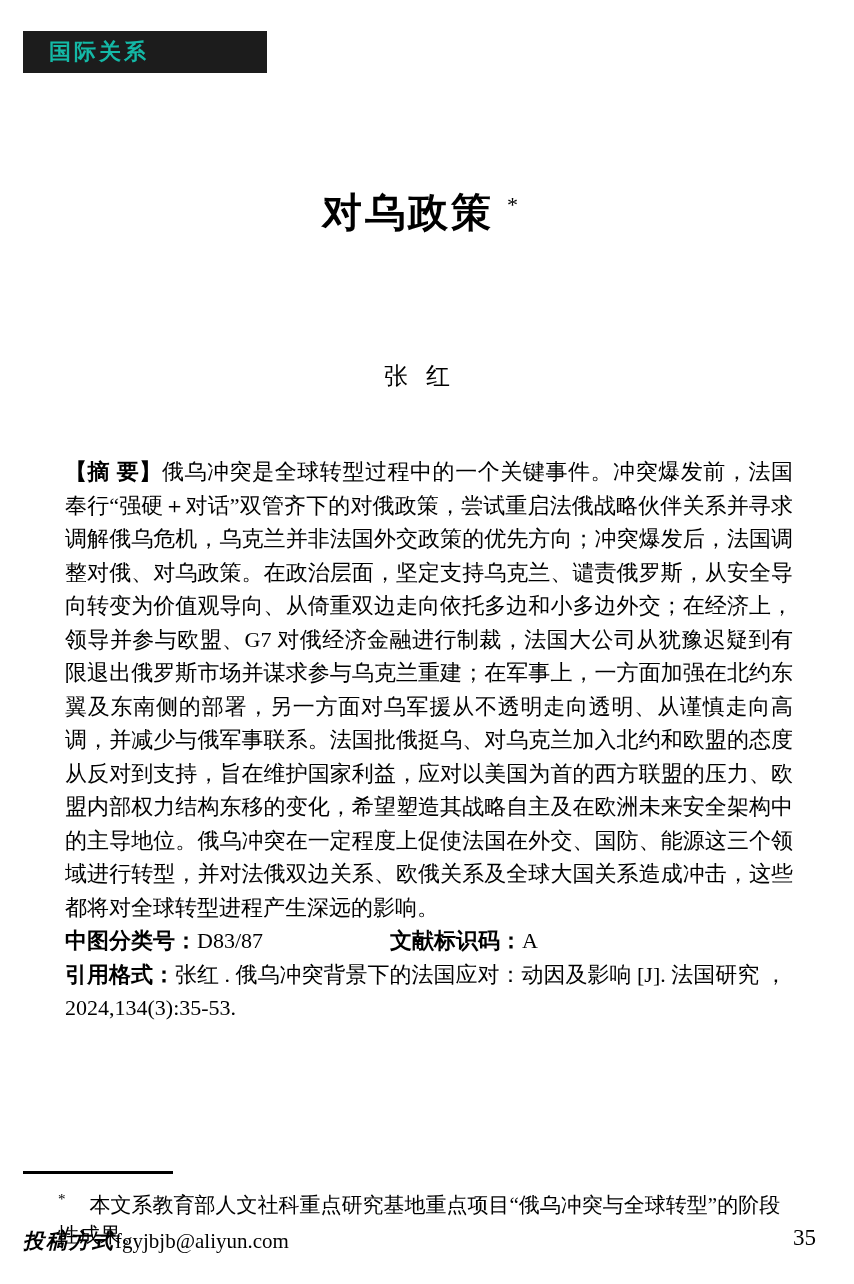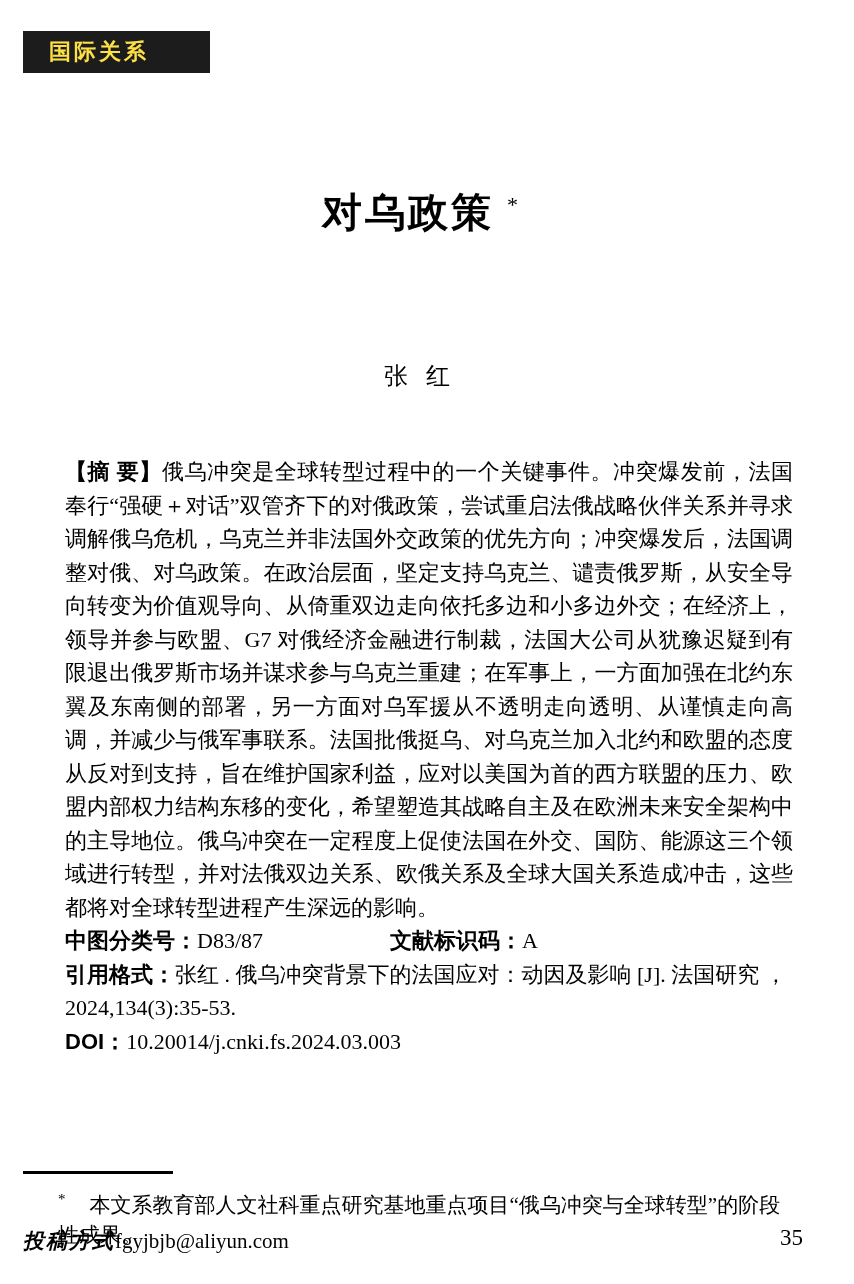--- a/index.html
+++ b/index.html
@@ -14,24 +14,24 @@
     font-family: "Liberation Serif", "DejaVu Serif", serif;
     color: #000000;
     overflow: hidden;
   }
 
   
   .tag-box {
     position: absolute;
     left: 23px;
     top: 31px;
-    width: 187px;
+    width: 244px;
     height: 42px;
     background: #1c1c1c;
-    color: #fde047;
+    color: #14b8a6;
     font-family: "Liberation Sans", "DejaVu Sans", sans-serif;
     font-weight: 700;
     font-size: 22px;
     line-height: 42px;
     padding-left: 26px;
     letter-spacing: 3px;
     box-sizing: border-box;
   }
 
   
@@ -120,21 +120,21 @@
   .submission-label {
     font-style: italic;
     font-weight: 700;
     letter-spacing: 2px;
   }
   .submission-email {
     font-style: normal;
   }
   .page-number {
     position: absolute;
-    right: 51px;
+    right: 38px;
     top: 1225px;
     font-size: 23px;
   }
 </style>
 </head>
 <body>
 
 <div class="tag-box">
   <span>国际关系</span>
 </div>
@@ -147,21 +147,20 @@
 
 <div class="content">
   <p><span class="lbl">【摘 要】</span><span>俄乌冲突是全球转型过程中的一个关键事件。冲突爆发前，法国奉行“强硬＋对话”双管齐下的对俄政策，尝试重启法俄战略伙伴关系并寻求调解俄乌危机，乌克兰并非法国外交政策的优先方向；冲突爆发后，法国调整对俄、对乌政策。在政治层面，坚定支持乌克兰、谴责俄罗斯，从安全导向转变为价值观导向、从倚重双边走向依托多边和小多边外交；在经济上，领导并参与欧盟、G7 对俄经济金融进行制裁，法国大公司从犹豫迟疑到有限退出俄罗斯市场并谋求参与乌克兰重建；在军事上，一方面加强在北约东翼及东南侧的部署，另一方面对乌军援从不透明走向透明、从谨慎走向高调，并减少与俄军事联系。法国批俄挺乌、对乌克兰加入北约和欧盟的态度从反对到支持，旨在维护国家利益，应对以美国为首的西方联盟的压力、欧盟内部权力结构东移的变化，希望塑造其战略自主及在欧洲未来安全架构中的主导地位。俄乌冲突在一定程度上促使法国在外交、国防、能源这三个领域进行转型，并对法俄双边关系、欧俄关系及全球大国关系造成冲击，这些都将对全球转型进程产生深远的影响。</span></p>
 
 
   <p class="meta-line"><span class="pair-left"><span class="lbl">中图分类号：</span><span>D83/87</span></span><span><span class="lbl">文献标识码：</span><span>A</span></span></p>
 
 
   <p class="meta-line"><span class="lbl">引用格式：</span><span>张红 . 俄乌冲突背景下的法国应对：动因及影响 [J]. 法国研究 ，2024,134(3):35-53.</span></p>
 
-  <p class="meta-line"><span class="lbl">DOI：</span><span>10.20014/j.cnki.fs.2024.03.003</span></p>
 </div>
 
 <div class="footnote-rule"></div>
 
 <div class="footnote">
   <span class="fn-marker">*</span><span class="fn-text">本文系教育部人文社科重点研究基地重点项目“俄乌冲突与全球转型”的阶段性成果。</span>
 </div>
 
 <div class="footer-left">
   <span class="submission-label">投稿方式</span><span class="submission-email">fgyjbjb@aliyun.com</span>

